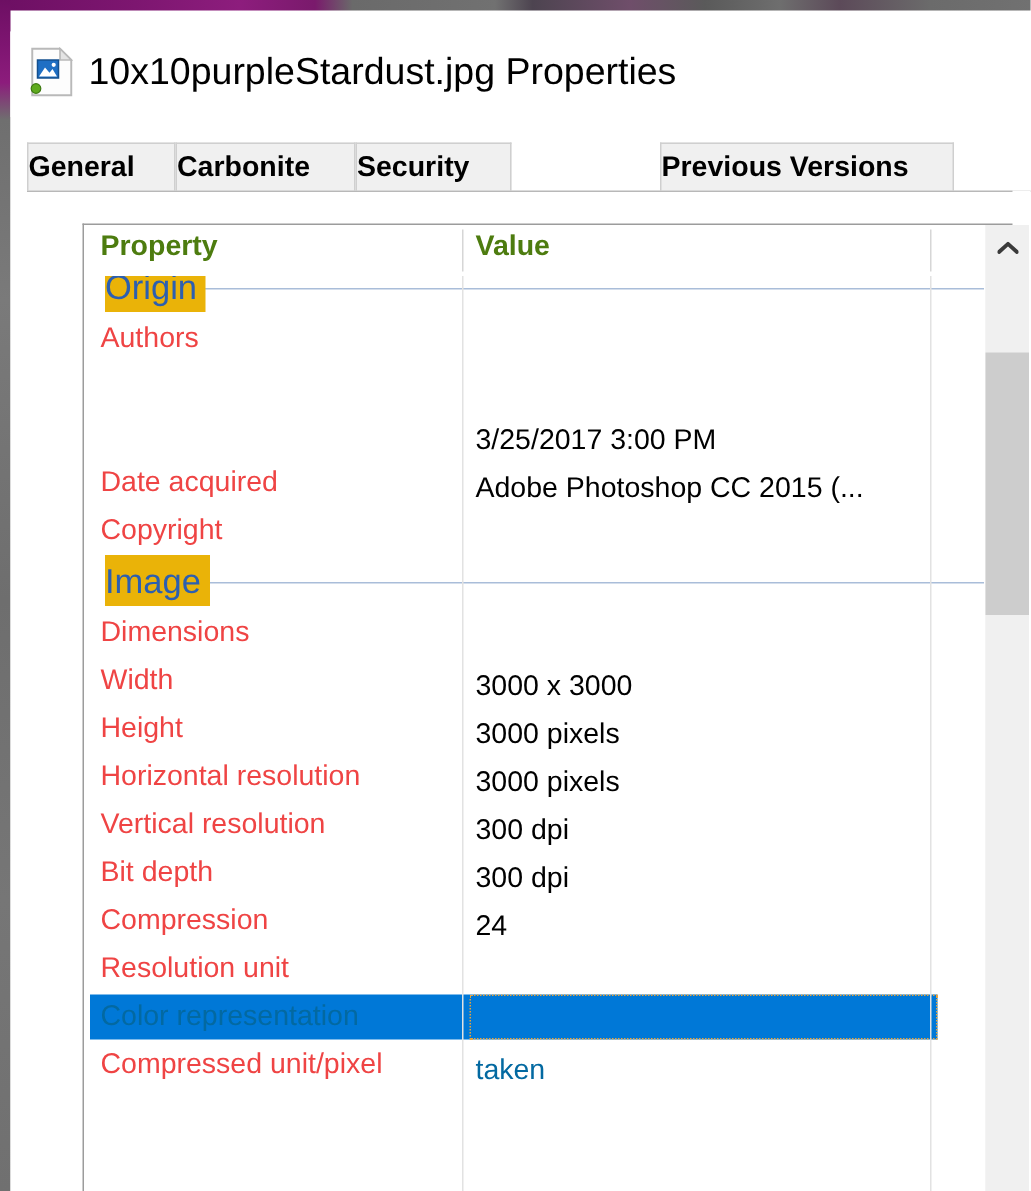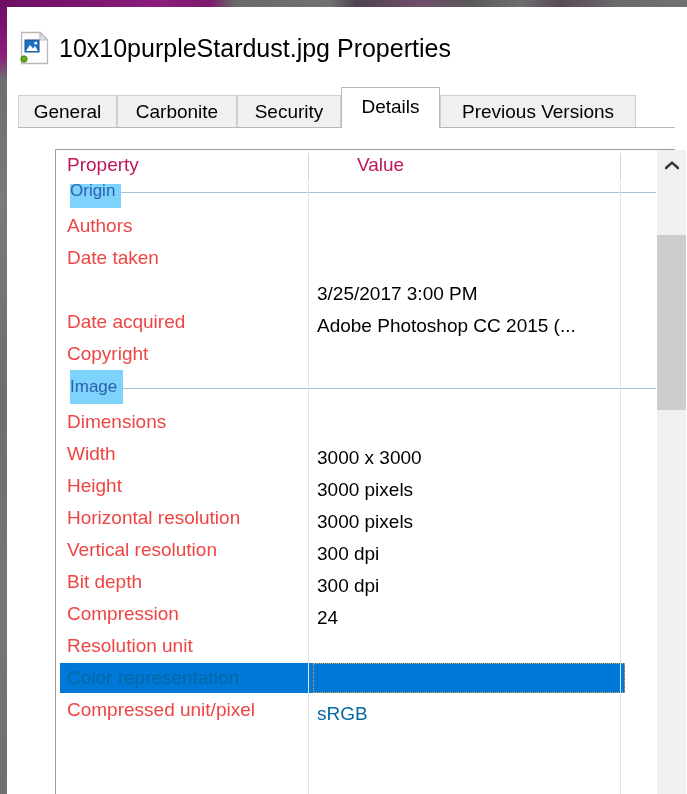--- a/index.html
+++ b/index.html
@@ -77,25 +77,26 @@
   .tab {
     position: absolute;
     bottom: 0;
     height: 33px;
     background: #f0f0f0;
     border: 1px solid #cfcfcf;
     border-bottom: none;
     box-sizing: border-box;
     font-size: 19px;
     color: #000000;
-    text-align: center;
+    text-align: left;
     line-height: 31px;
     white-space: nowrap;
     overflow: hidden;
     cursor: default;
+    font-weight: bold;
   }
   .tab.selected {
     background: #ffffff;
     border: 1px solid #b8b8b8;
     border-bottom: none;
     height: 41px;
     line-height: 37px;
     z-index: 5;
   }
 
@@ -128,24 +129,25 @@
     left: 0; top: 0;
     width: 631px; height: 34px;
     background: #ffffff;
     z-index: 20;
   }
   .hdr-cell {
     position: absolute;
     top: 0;
     height: 34px;
     font-size: 19px;
-    color: #be185d;
+    color: #4d7c0f;
     line-height: 30px;
     white-space: nowrap;
     cursor: default;
+    font-weight: bold;
   }
   .hdr-div {
     position: absolute;
     top: 3px;
     width: 1px;
     height: 28px;
     background: #d6d6d6;
   }
 
   
@@ -201,25 +203,25 @@
   .row.selected .pname,
   .row.selected .pval {
     color: #0369a1;
     z-index: 3;
   }
 
   
   .row.section .sec-label {
     position: absolute;
     left: 14px; top: 0;
-    font-size: 17px;
+    font-size: 23px;
     color: #2c5fb0;
     line-height: 34px;
     white-space: nowrap;
-    background: #7dd3fc;
+    background: #eab308;
     padding-right: 6px;
     z-index: 2;
   }
   .row.section {
     height: 36px;
   }
   .row.section .sec-rule {
     position: absolute;
     left: 14px; right: 0; top: 18px;
     height: 1px;
@@ -303,21 +305,20 @@
         <circle cx="4" cy="28" r="3.2" fill="#5faa1e" stroke="#3e7a12" stroke-width="0.8"></circle>
       </svg>
     </div>
     <div id="window-title">10x10purpleStardust.jpg Properties</div>
   </div>
 
   <div id="tab-strip">
     <div class="tab" style="left:0px;   width:99px;">General</div>
     <div class="tab" style="left:219px; width:104px;">Security</div>
     <div class="tab" style="left:99px;  width:120px;">Carbonite</div>
-    <div class="tab selected" style="left:323px; width:99px;">Details</div>
     <div class="tab" style="left:422px; width:196px;">Previous Versions</div>
   </div>
 
   <div id="tab-page">
 
     <div id="prop-list">
 
       <div id="rows-viewport">
         <div id="rows-inner">
 
@@ -329,21 +330,20 @@
           <div class="row section">
             <div class="sec-rule"></div>
             <div class="sec-label">Origin</div>
           </div>
 
           <div class="row">
             <div class="pname">Authors</div>
             <div class="pval"></div>
           </div>
           <div class="row">
-            <div class="pname">Date taken</div>
             <div class="pval">3/25/2017 3:00 PM</div>
           </div>
           <div class="row">
             <div class="pval">Adobe Photoshop CC 2015 (...</div>
           </div>
           <div class="row">
             <div class="pname">Date acquired</div>
             <div class="pval"></div>
           </div>
           <div class="row">
@@ -386,38 +386,38 @@
           </div>
           <div class="row">
             <div class="pname">Resolution unit</div>
             <div class="pval">2</div>
           </div>
 
           <div class="row selected">
             <div class="hl"></div>
             <div class="focusbox"></div>
             <div class="pname">Color representation</div>
-            <div class="pval">sRGB</div>
+            <div class="pval">taken</div>
           </div>
 
           <div class="row">
             <div class="pname">Compressed unit/pixel</div>
             <div class="pval"></div>
           </div>
 
         </div>
       </div>
 
       <div class="body-div" style="left:252px;"></div>
       <div class="body-div" style="left:564px;"></div>
 
       <div id="list-header">
         <div class="hdr-cell" style="left:11px;">Property</div>
         <div class="hdr-div" style="left:252px;"></div>
-        <div class="hdr-cell" style="left:261px;margin-left:40px;">Value</div>
+        <div class="hdr-cell" style="left:261px;">Value</div>
         <div class="hdr-div" style="left:564px;"></div>
       </div>
 
       <div id="scrollbar">
         <div id="sb-track"></div>
         <div id="sb-up">
           <svg width="14" height="9" viewBox="0 0 14 9">
             <path d="M1 7 L7 1.6 L13 7" stroke="#3a3a3a" stroke-width="2.6" fill="none" stroke-linecap="round" stroke-linejoin="round"></path>
           </svg>
         </div>

